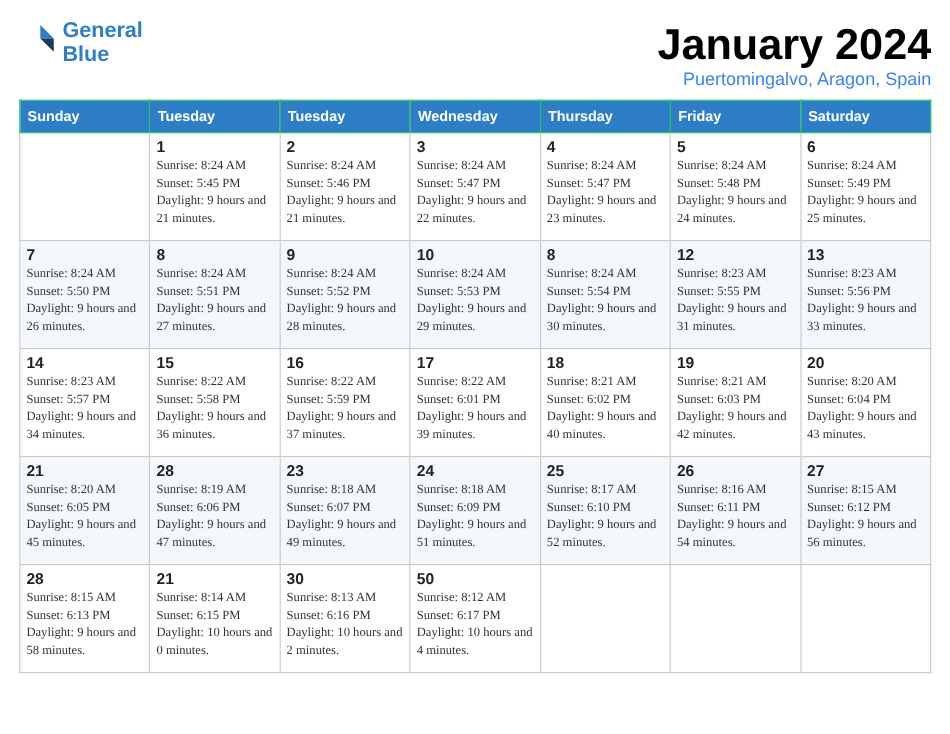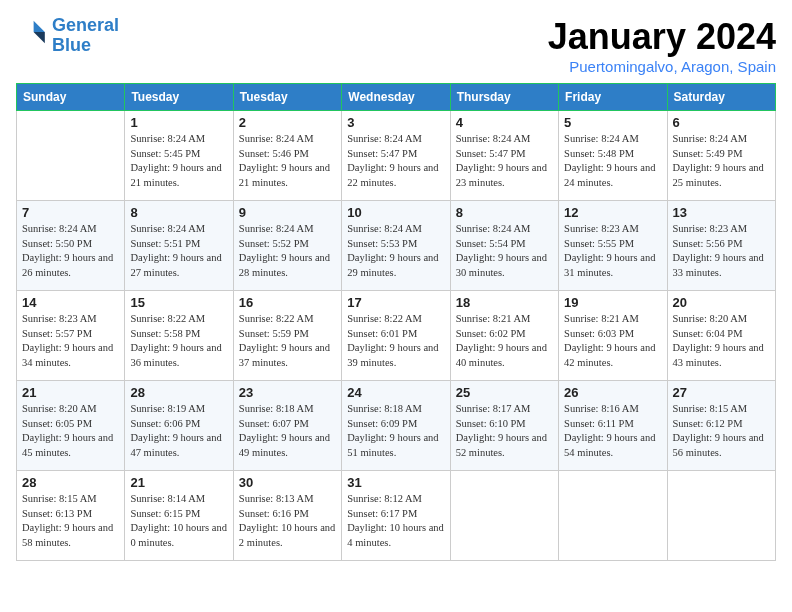--- a/index.html
+++ b/index.html
@@ -247,21 +247,21 @@
         </td>
         <td>
           <div class="day-number">21</div>
           <div class="day-info">Sunrise: 8:14 AM<br>Sunset: 6:15 PM<br>Daylight: 10 hours and 0 minutes.</div>
         </td>
         <td>
           <div class="day-number">30</div>
           <div class="day-info">Sunrise: 8:13 AM<br>Sunset: 6:16 PM<br>Daylight: 10 hours and 2 minutes.</div>
         </td>
         <td>
-          <div class="day-number">31</div>
+          <div class="day-number">50</div>
           <div class="day-info">Sunrise: 8:12 AM<br>Sunset: 6:17 PM<br>Daylight: 10 hours and 4 minutes.</div>
         </td>
         <td class="empty-cell"></td>
         <td class="empty-cell"></td>
         <td class="empty-cell"></td>
       </tr>
     </tbody>
 </table>
 
 </body></html>

